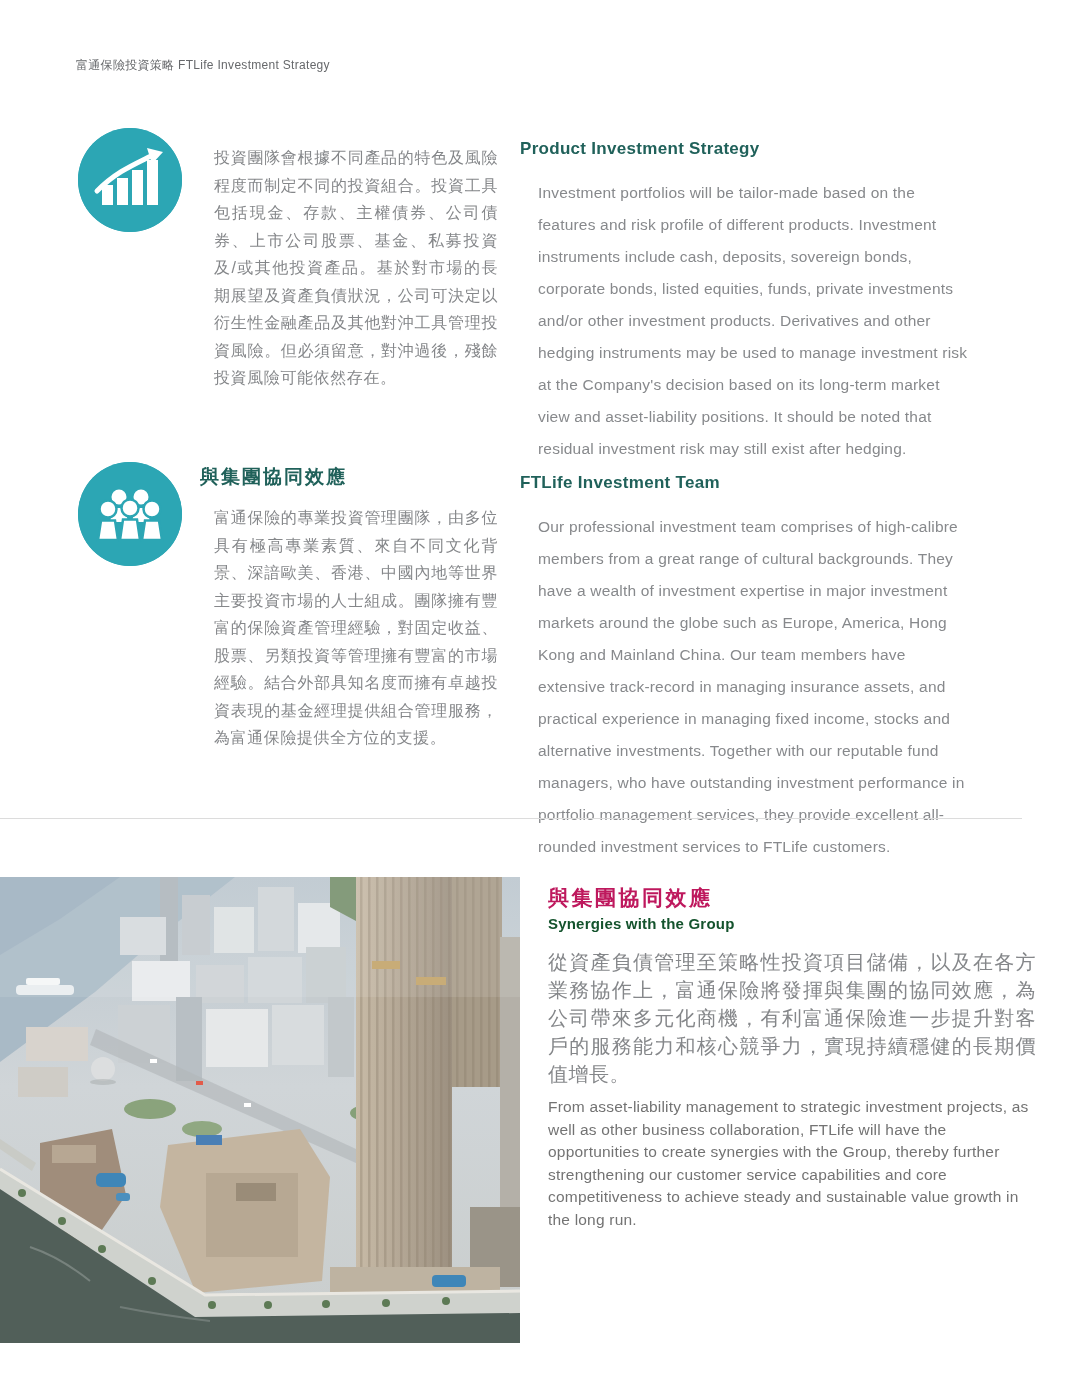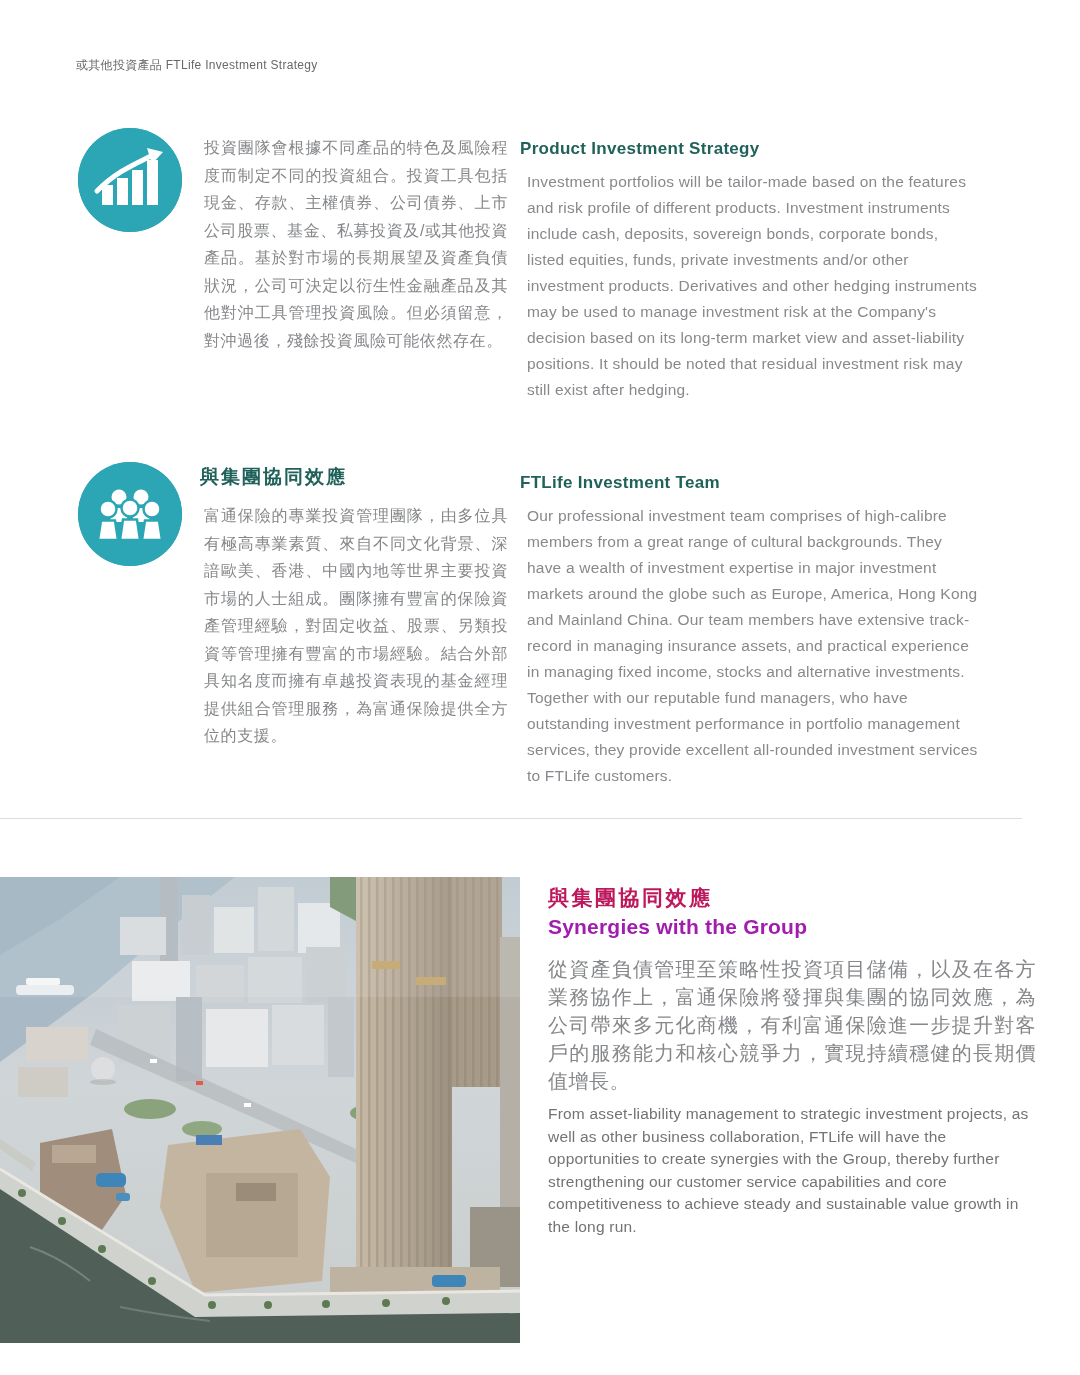--- a/index.html
+++ b/index.html
@@ -13,41 +13,41 @@
   .icon-circle{
     position:absolute;left:78px;width:104px;height:104px;border-radius:50%;
     background:#2ca6b4;display:flex;align-items:center;justify-content:center;
   }
   #icon1{top:128px;}
   #icon2{top:462px;}
   .zh-col{position:absolute;left:200px;width:312px;}
   #zh1{top:130px;}
   #zh2{top:464px;}
   .zh-title{margin:0 0 12px 0;font-size:19px;font-weight:600;color:#20615a;letter-spacing:2px;}
-  .zh-body{margin:4px;font-size:16px;line-height:27.5px;color:#85878a;text-align:justify;letter-spacing:.6px;}
+  .zh-body{margin:14px;font-size:16px;line-height:27.5px;color:#85878a;text-align:justify;letter-spacing:.6px;}
   .en-col{position:absolute;left:520px;width:466px;}
   #en1{top:139px;}
   #en2{top:473px;}
   .en-title{margin:0 0 10px 0;font-size:17px;font-weight:600;color:#20615a;letter-spacing:.3px;}
-  .en-body{margin:7px;font-size:15.5px;line-height:26px;color:#87898c;letter-spacing:.2px;}
+  .en-body{margin:18px;font-size:15.5px;line-height:32px;color:#87898c;letter-spacing:.2px;}
   .divider{position:absolute;left:0;top:818px;width:1022px;height:1px;background:#dcdcdc;}
   .photo{position:absolute;left:0;top:877px;width:520px;height:466px;}
   .photo svg{display:block;width:100%;height:100%;}
   .synergy{position:absolute;left:548px;top:884px;width:488px;}
   .syn-title-zh{margin:0;font-size:21px;font-weight:600;color:#be185d;letter-spacing:2.5px;}
-  .syn-title-en{margin:3px 0 16px 0;font-size:21px;font-weight:600;color:#a21caf;letter-spacing:.2px;}
+  .syn-title-en{margin:3px 0 16px 0;font-size:15px;font-weight:600;color:#14532d;letter-spacing:.2px;}
   .syn-body-zh{margin:0 0 8px 0;font-size:20px;line-height:28px;color:#85878a;text-align:justify;letter-spacing:.5px;}
   .syn-body-en{margin:0;font-size:15.5px;line-height:22.5px;color:#737373;letter-spacing:.2px;}
 </style>
 </head>
 <body>
 
 <div class="page">
 
-  <div class="header-note">或其他投資產品 FTLife Investment Strategy</div>
+  <div class="header-note">富通保險投資策略 FTLife Investment Strategy</div>
 
   <div class="icon-circle" id="icon1">
     <svg width="104" height="104" viewBox="0 0 104 104">
       <circle cx="52" cy="52" r="52" fill="#2ca6b4"></circle>
       <rect x="24" y="57" width="11" height="20" fill="#ffffff"></rect>
       <rect x="39" y="50" width="11" height="27" fill="#ffffff"></rect>
       <rect x="54" y="42" width="11" height="35" fill="#ffffff"></rect>
       <rect x="69" y="32" width="11" height="45" fill="#ffffff"></rect>
       <path d="M19,63 C38,44 55,37 73,28" stroke="#ffffff" stroke-width="5" fill="none" stroke-linecap="round"></path>
       <polygon points="69,20 85,24 74,36" fill="#ffffff"></polygon>

